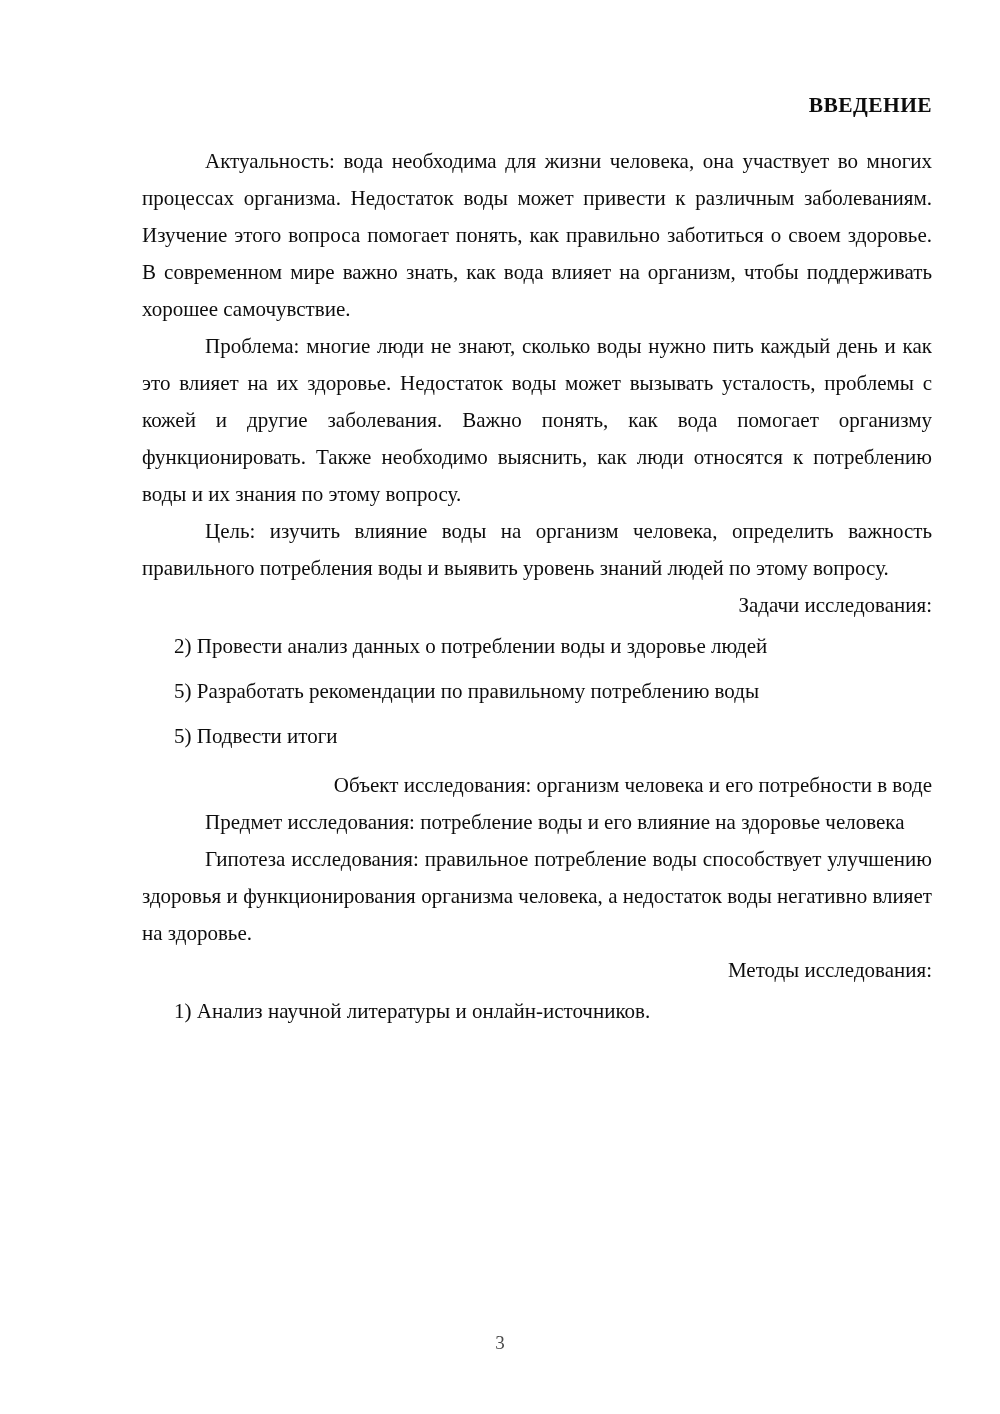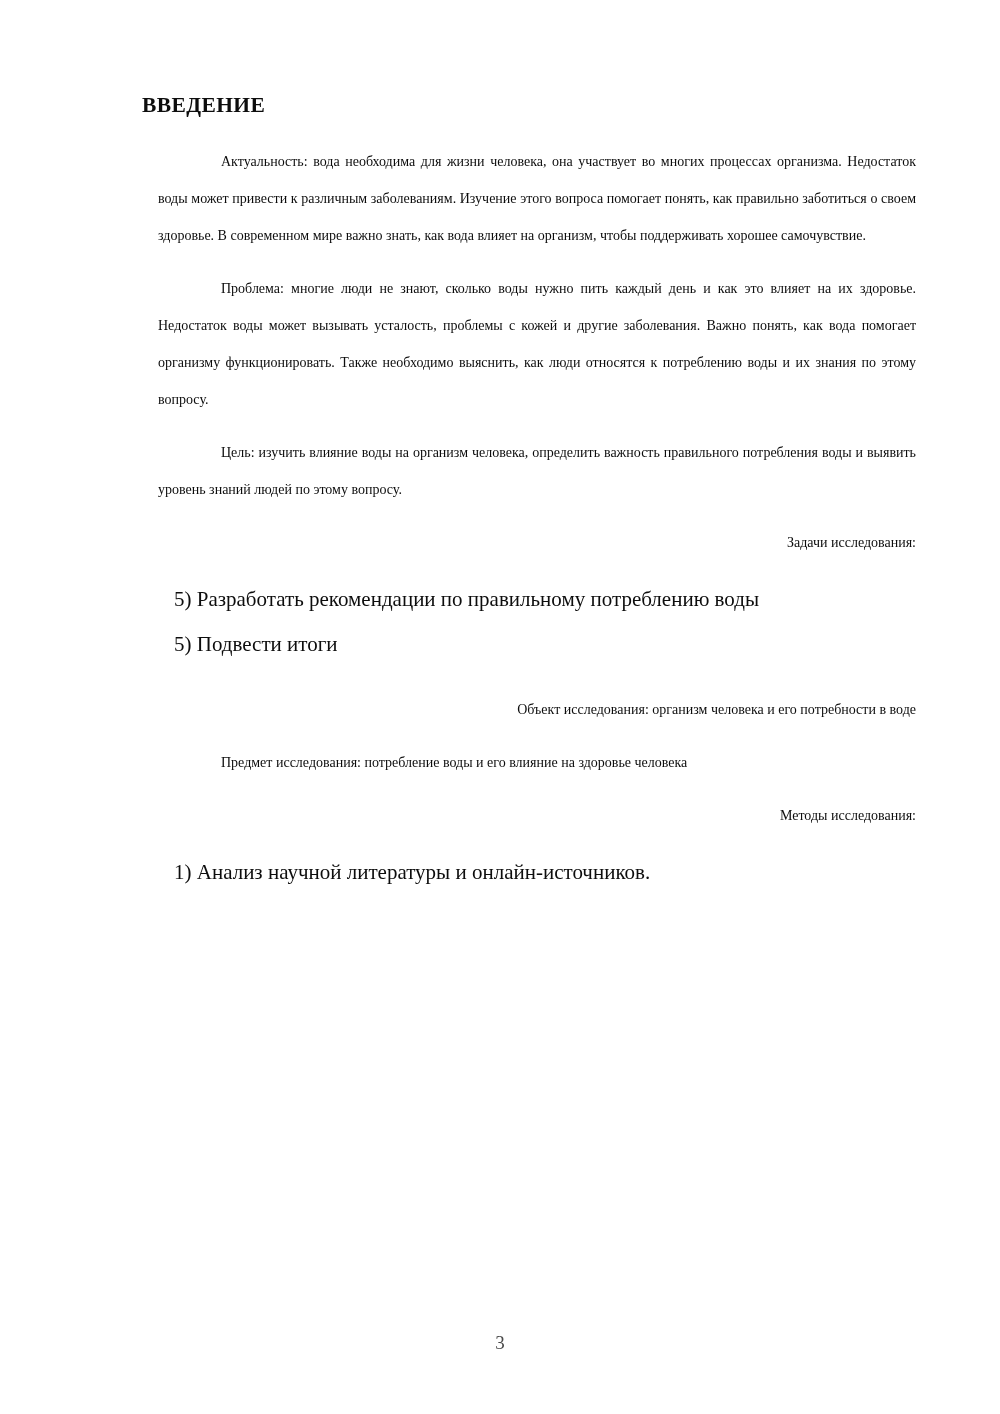--- a/index.html
+++ b/index.html
@@ -21,32 +21,32 @@
   }
   .content {
     position: absolute;
     left: 142px;
     top: 92px;
     width: 790px;
   }
   .doc-heading {
     font-size: 21.5px;
     font-weight: bold;
-    text-align: left;
+    text-align: right;
     letter-spacing: 0.4px;
     margin: 0 0 24px 0;
     line-height: 1.25;
   }
   .para {
-    font-size: 14px;
+    font-size: 21px;
     line-height: 37px;
     text-align: justify;
     text-justify: inter-word;
     text-indent: 63px;
-    margin: 16px;
+    margin: 0;
     hyphens: none;
   }
   .para.single {
     text-align: right;
   }
   .list {
     list-style: none;
     margin: 0;
     padding: 0;
   }
@@ -82,30 +82,32 @@
 
     <p class="para">Актуальность: вода необходима для жизни человека, она участвует во многих процессах организма. Недостаток воды может привести к различным заболеваниям. Изучение этого вопроса помогает понять, как правильно заботиться о своем здоровье. В современном мире важно знать, как вода влияет на организм, чтобы поддерживать хорошее самочувствие.</p>
 
     <p class="para">Проблема: многие люди не знают, сколько воды нужно пить каждый день и как это влияет на их здоровье. Недостаток воды может вызывать усталость, проблемы с кожей и другие заболевания. Важно понять, как вода помогает организму функционировать. Также необходимо выяснить, как люди относятся к потреблению воды и их знания по этому вопросу.</p>
 
     <p class="para">Цель: изучить влияние воды на организм человека, определить важность правильного потребления воды и выявить уровень знаний людей по этому вопросу.</p>
 
     <p class="para single">Задачи исследования:</p>
 
     <ul class="list">
+      <li class="list-item">2) Провести анализ данных о потреблении воды и здоровье людей</li>
       <li class="list-item">5) Разработать рекомендации по правильному потреблению воды</li>
       <li class="list-item">5) Подвести итоги</li>
     </ul>
 
     <div class="spacer-sm"></div>
 
     <p class="para single">Объект исследования: организм человека и его потребности в воде</p>
 
     <p class="para">Предмет исследования: потребление воды и его влияние на здоровье человека</p>
 
+    <p class="para">Гипотеза исследования: правильное потребление воды способствует улучшению здоровья и функционирования организма человека, а недостаток воды негативно влияет на здоровье.</p>
 
     <p class="para single">Методы исследования:</p>
 
     <ul class="list">
       <li class="list-item">1) Анализ научной литературы и онлайн-источников.</li>
     </ul>
 
   </div>
 
   <div class="page-number">3</div>

